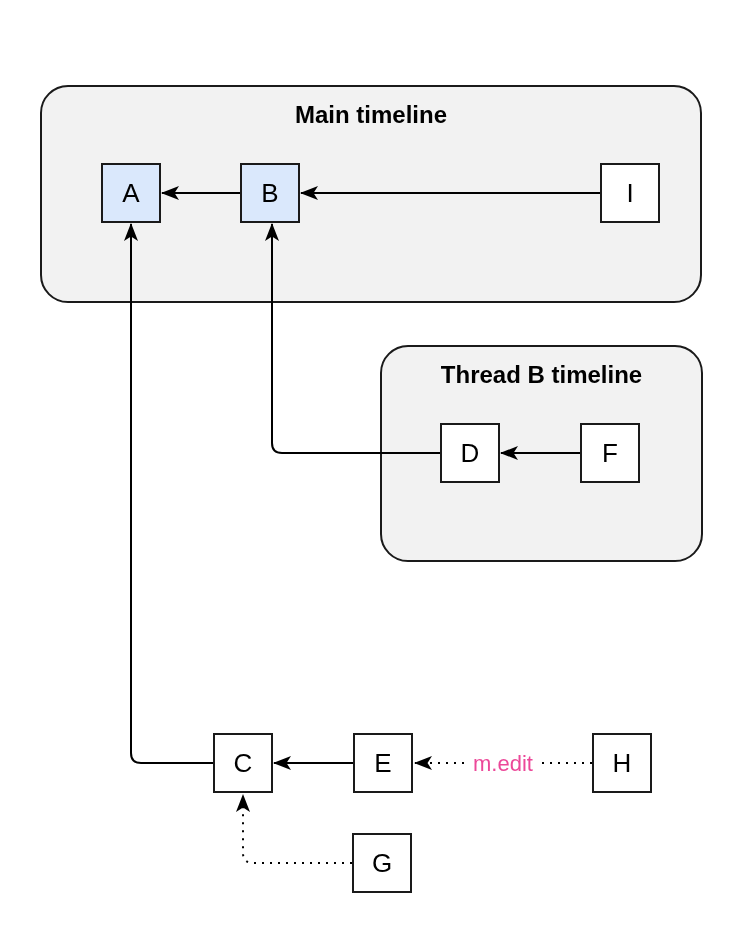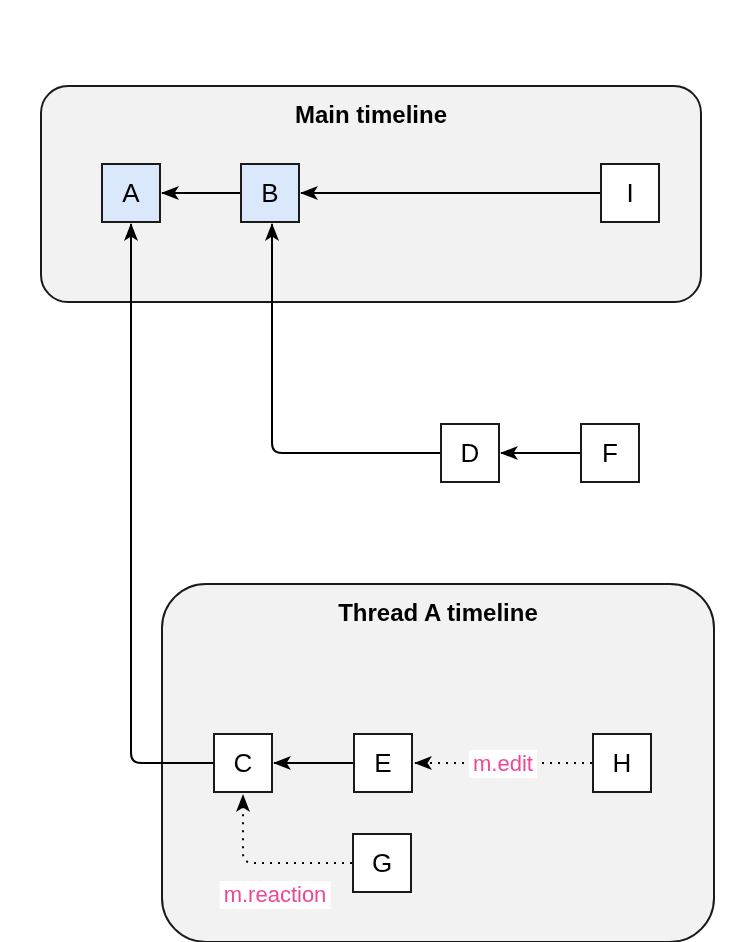--- a/index.html
+++ b/index.html
@@ -96,24 +96,24 @@
 </style>
 </head>
 <body>
 
 <div id="stage">
 
   <div class="container" id="c-main">
     <div class="container-title">Main timeline</div>
   </div>
 
+  <div class="container" id="c-thread-b">
+    <div class="container-title">Thread B timeline</div>
+  </div>
 
-  <div class="container" id="c-thread-a">
-    <div class="container-title">Thread A timeline</div>
-  </div>
 
   <div class="node highlight" id="n-a">A</div>
   <div class="node highlight" id="n-b">B</div>
   <div class="node" id="n-i">I</div>
   <div class="node" id="n-d">D</div>
   <div class="node" id="n-f">F</div>
   <div class="node" id="n-c">C</div>
   <div class="node" id="n-e">E</div>
   <div class="node" id="n-h">H</div>
   <div class="node" id="n-g">G</div>
@@ -129,15 +129,14 @@
     <path class="edge" d="M600,150 L301,150" marker-end="url(#arrow)"></path>
     <path class="edge" d="M580,410 L501,410" marker-end="url(#arrow)"></path>
     <path class="edge" d="M440,410 L282,410 Q272,410 272,400 L272,181" marker-end="url(#arrow)"></path>
     <path class="edge" d="M213,720 L141,720 Q131,720 131,710 L131,181" marker-end="url(#arrow)"></path>
     <path class="edge" d="M353,720 L274,720" marker-end="url(#arrow)"></path>
     <path class="edge dotted" d="M592,720 L415,720" marker-end="url(#arrow)"></path>
     <path class="edge dotted" d="M352,820 L253,820 Q243,820 243,810 L243,752" marker-end="url(#arrow)"></path>
   </svg>
 
   <div class="edge-label" id="lbl-edit">m.edit</div>
-  <div class="edge-label" id="lbl-reaction">m.reaction</div>
 
 </div>
 
 </body></html>

